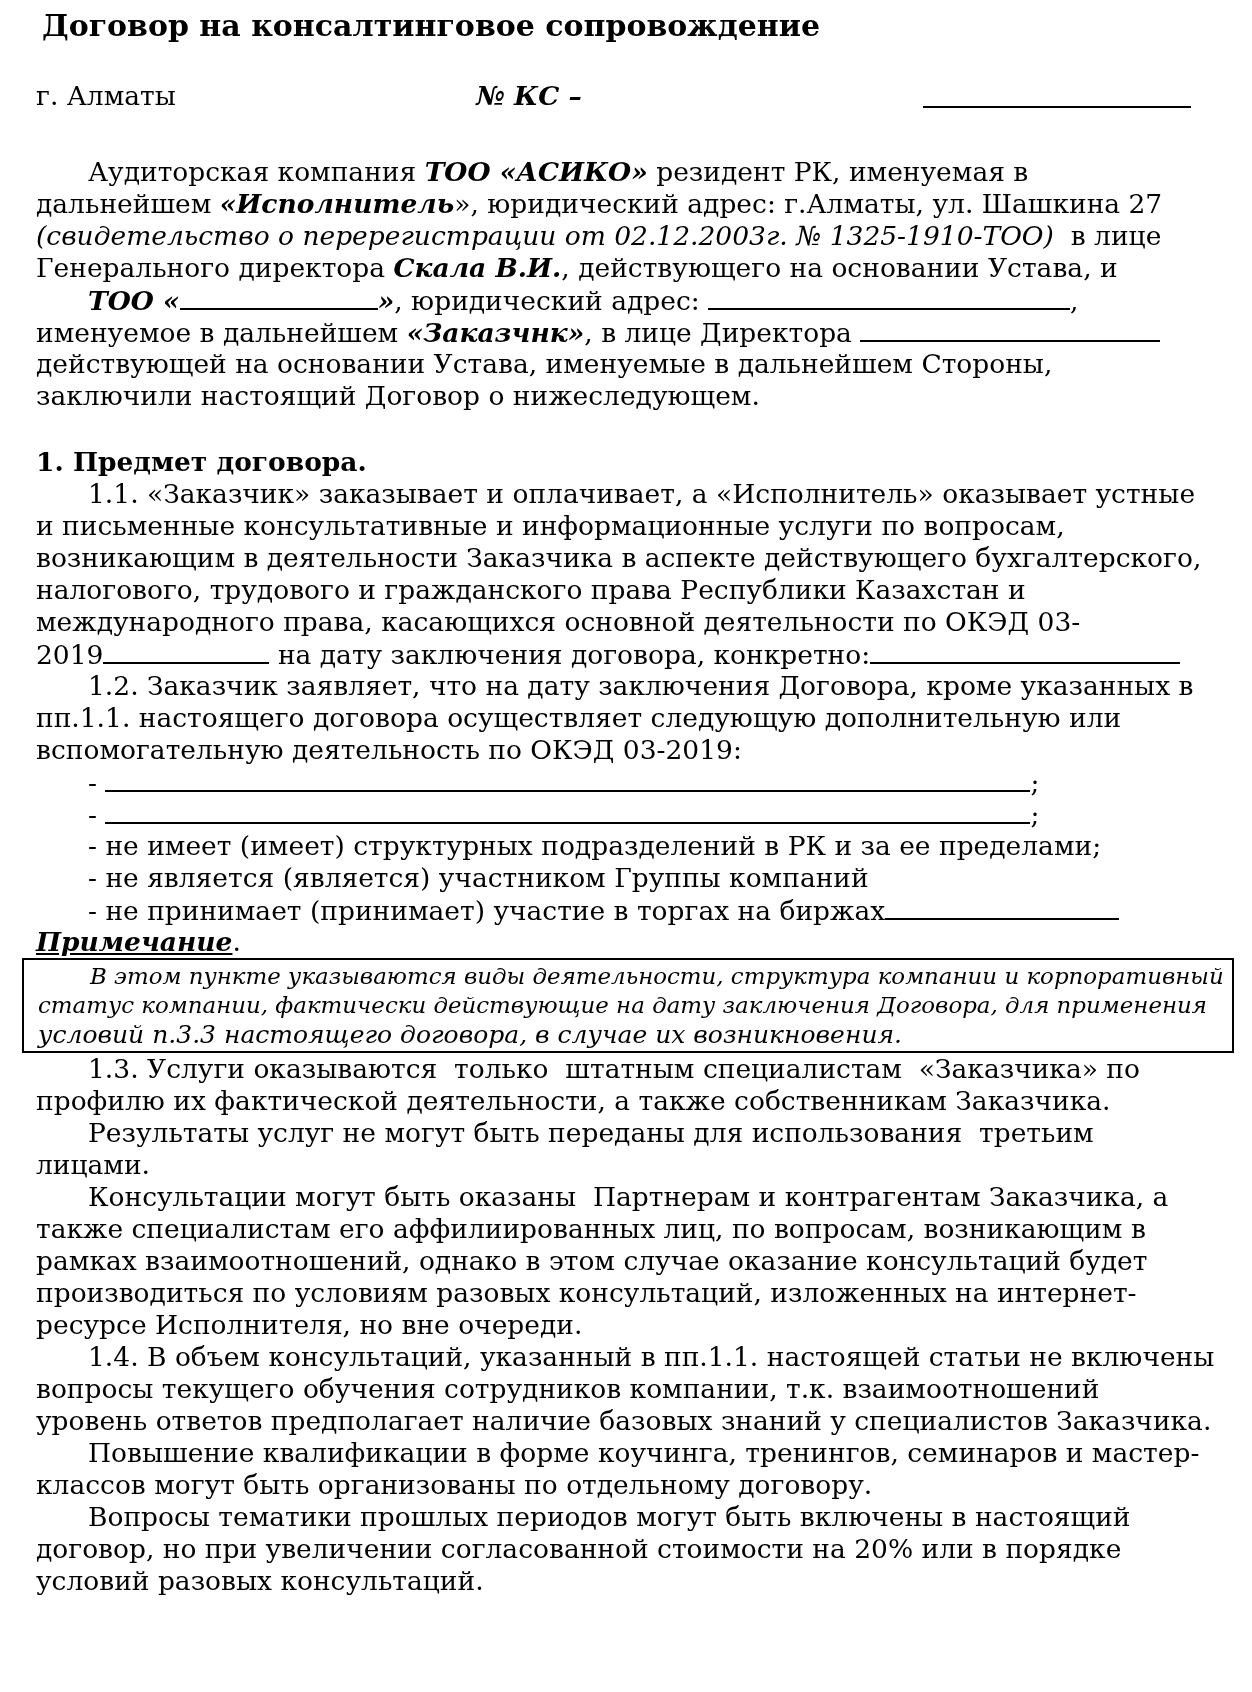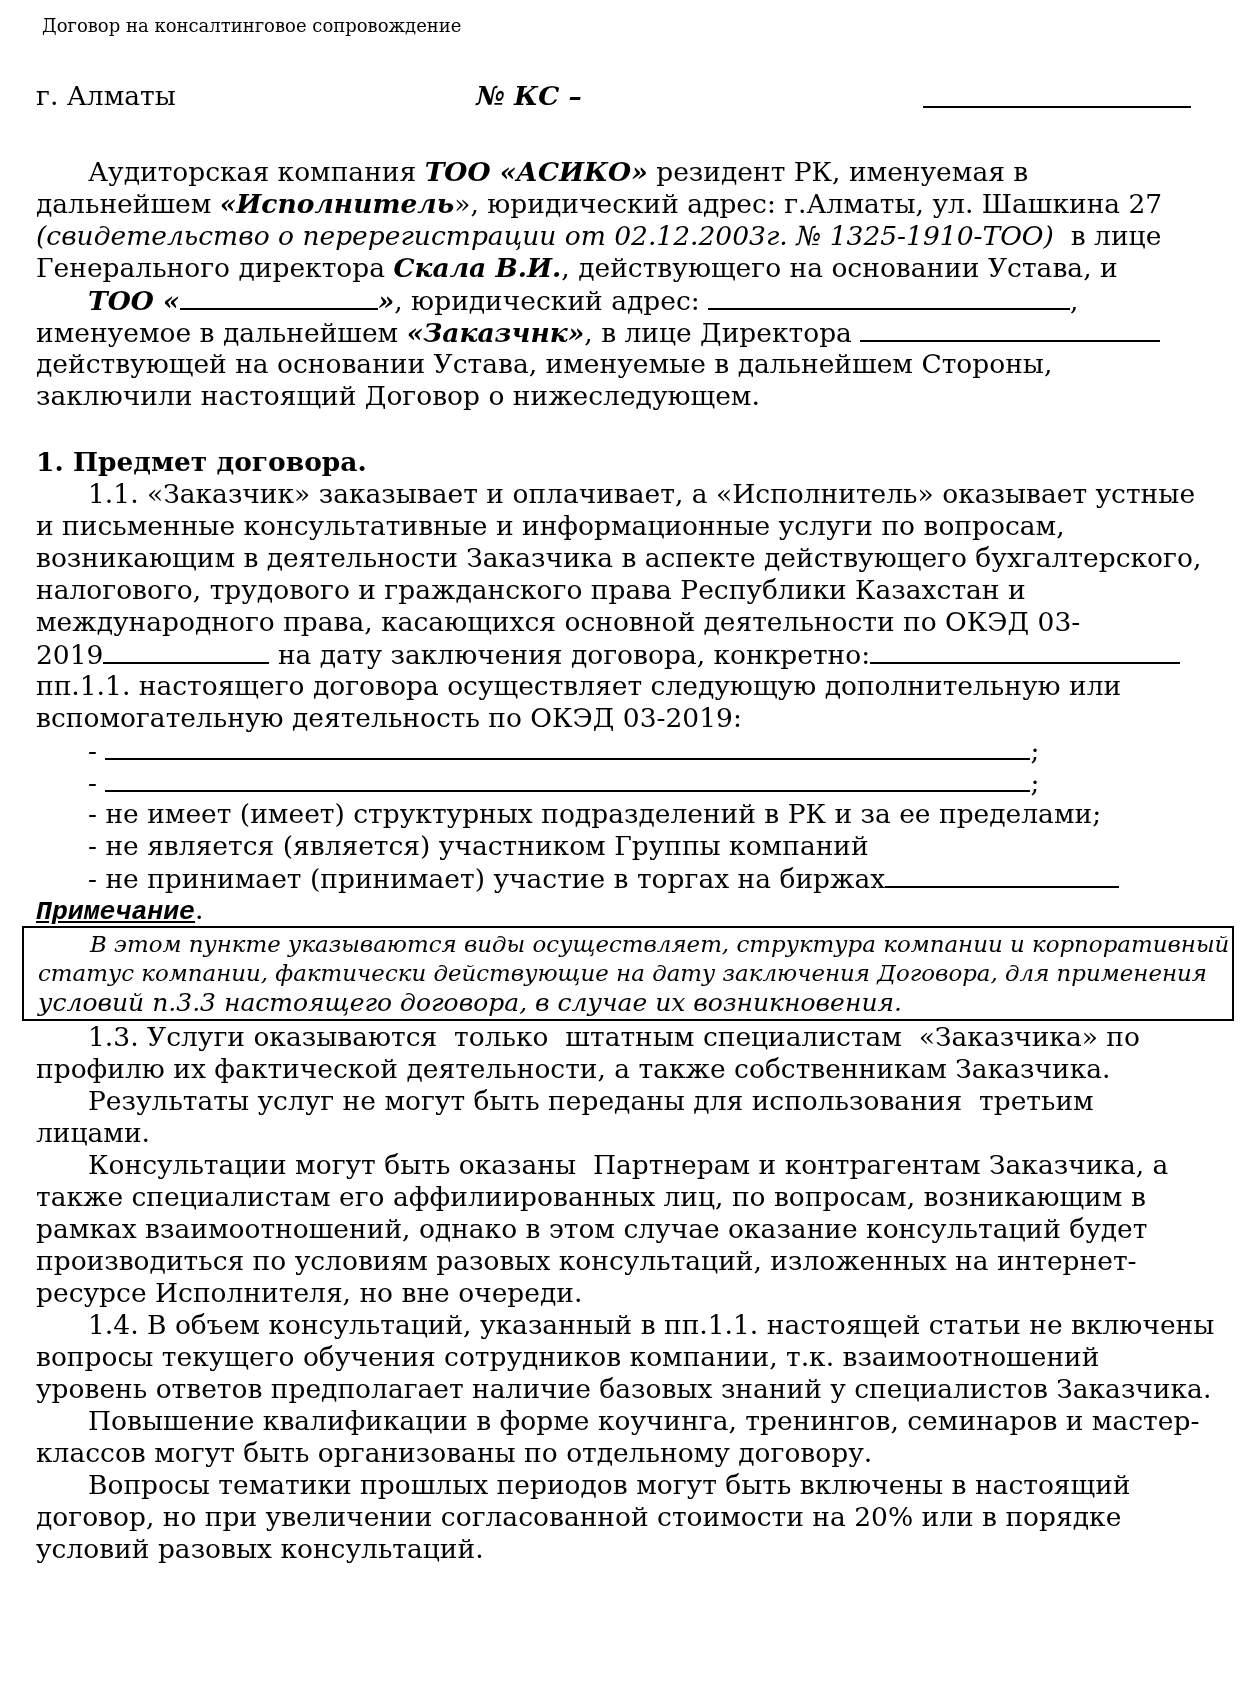--- a/index.html
+++ b/index.html
@@ -2,34 +2,34 @@
 <html><head>
 <meta charset="utf-8">
 <style>
   html, body { margin: 0; padding: 0; background: #ffffff; }
   body {
     width: 1252px; height: 1692px; overflow: hidden; position: relative;
     font-family: "DejaVu Serif", "Liberation Serif", serif;
     color: #000; font-size: 26.5px; line-height: 32px;
   }
   .page { position: absolute; left: 36px; top: 0; width: 1180px; }
-  .title { position: absolute; left: 6px; top: 10px; font-weight: normal; font-size: 18px; white-space: nowrap; }
+  .title { position: absolute; left: 6px; top: 10px; font-weight: bold; font-size: 30px; white-space: nowrap; }
   .city { position: absolute; left: 0; top: 80px; white-space: nowrap; }
   .num { position: absolute; left: 440px; top: 80px; font-weight: bold; font-style: italic; white-space: nowrap; }
   .dateline { position: absolute; left: 887px; top: 106px; width: 268px; border-bottom: 2px solid #000; height: 0; }
   .body { position: absolute; left: 0; top: 148px; width: 1190px; margin-top: 8px; }
   .ln { white-space: nowrap; height: 32px; }
   .ind { padding-left: 52px; }
   .ind2 { padding-left: 52px; }
   .b { font-weight: bold; }
   .bi { font-weight: bold; font-style: italic; }
   .i { font-style: italic; }
   .blank { display: inline-block; border-bottom: 2px solid #000; height: 24px; vertical-align: baseline; }
   .gap { height: 30px; }
-  .note-head { font-weight: bold; font-style: italic; text-decoration: underline; font-family: Liberation Mono, monospace; }
+  .note-head { font-weight: bold; font-style: italic; text-decoration: underline; }
   .notebox {
     border: 2px solid #000; margin-left: -14px; width: 1212px; box-sizing: border-box;
     padding: 2px 0 2px 14px; font-style: italic; font-size: 23px; line-height: 29px;
   }
   .notebox .ln { height: 29px; }
 </style>
 </head>
 <body>
 
 <div class="page">
@@ -65,38 +65,39 @@
 
     <div class="ln b">1. Предмет договора.</div>
     <div class="ln ind">1.1. «Заказчик» заказывает и оплачивает, а «Исполнитель» оказывает устные</div>
     <div class="ln">и письменные консультативные и информационные услуги по вопросам,</div>
     <div class="ln">возникающим в деятельности Заказчика в аспекте действующего бухгалтерского,</div>
     <div class="ln">налогового, трудового и гражданского права Республики Казахстан и</div>
     <div class="ln">международного права, касающихся основной деятельности по ОКЭД 03-</div>
     <div class="ln">
       <span>2019</span><span class="blank" style="width:166px"></span><span> на дату заключения договора, конкретно:</span><span class="blank" style="width:310px"></span>
     </div>
+    <div class="ln ind">1.2. Заказчик заявляет, что на дату заключения Договора, кроме указанных в</div>
     <div class="ln">пп.1.1. настоящего договора осуществляет следующую дополнительную или</div>
     <div class="ln">вспомогательную деятельность по ОКЭД 03-2019:</div>
     <div class="ln ind">
       <span style="white-space:pre">- </span><span class="blank" style="width:925px"></span><span>;</span>
     </div>
     <div class="ln ind">
       <span style="white-space:pre">- </span><span class="blank" style="width:925px"></span><span>;</span>
     </div>
     <div class="ln ind">- не имеет (имеет) структурных подразделений в РК  и за ее пределами;</div>
     <div class="ln ind">- не является (является) участником Группы компаний</div>
     <div class="ln ind">
       <span>- не принимает (принимает) участие в торгах на биржах</span><span class="blank" style="width:234px"></span>
     </div>
     <div class="ln">
       <span class="note-head">Примечание</span><span>.</span>
     </div>
     <div class="notebox">
-      <div class="ln ind2" style="font-size: 22.9229px;">В этом пункте указываются виды осуществляет, структура компании и корпоративный</div>
+      <div class="ln ind2" style="font-size: 22.9229px;">В этом пункте указываются виды деятельности, структура компании и корпоративный</div>
       <div class="ln" style="font-size: 22.9229px;">статус компании, фактически действующие на дату заключения Договора,  для применения</div>
       <div class="ln" style="font-size: 25px; font-style: italic;">условий п.3.3 настоящего договора, в случае их возникновения.</div>
     </div>
     <div class="ln ind" style="white-space:pre">1.3. Услуги оказываются  только  штатным специалистам  «Заказчика» по</div>
     <div class="ln">профилю их фактической деятельности, а также собственникам Заказчика.</div>
     <div class="ln ind" style="white-space:pre">Результаты услуг не могут быть переданы для использования  третьим</div>
     <div class="ln">лицами.</div>
     <div class="ln ind" style="white-space:pre">Консультации могут быть оказаны  Партнерам и контрагентам Заказчика, а</div>
     <div class="ln">также специалистам его аффилиированных лиц, по вопросам, возникающим в</div>
     <div class="ln">рамках взаимоотношений, однако в этом случае оказание консультаций будет</div>

